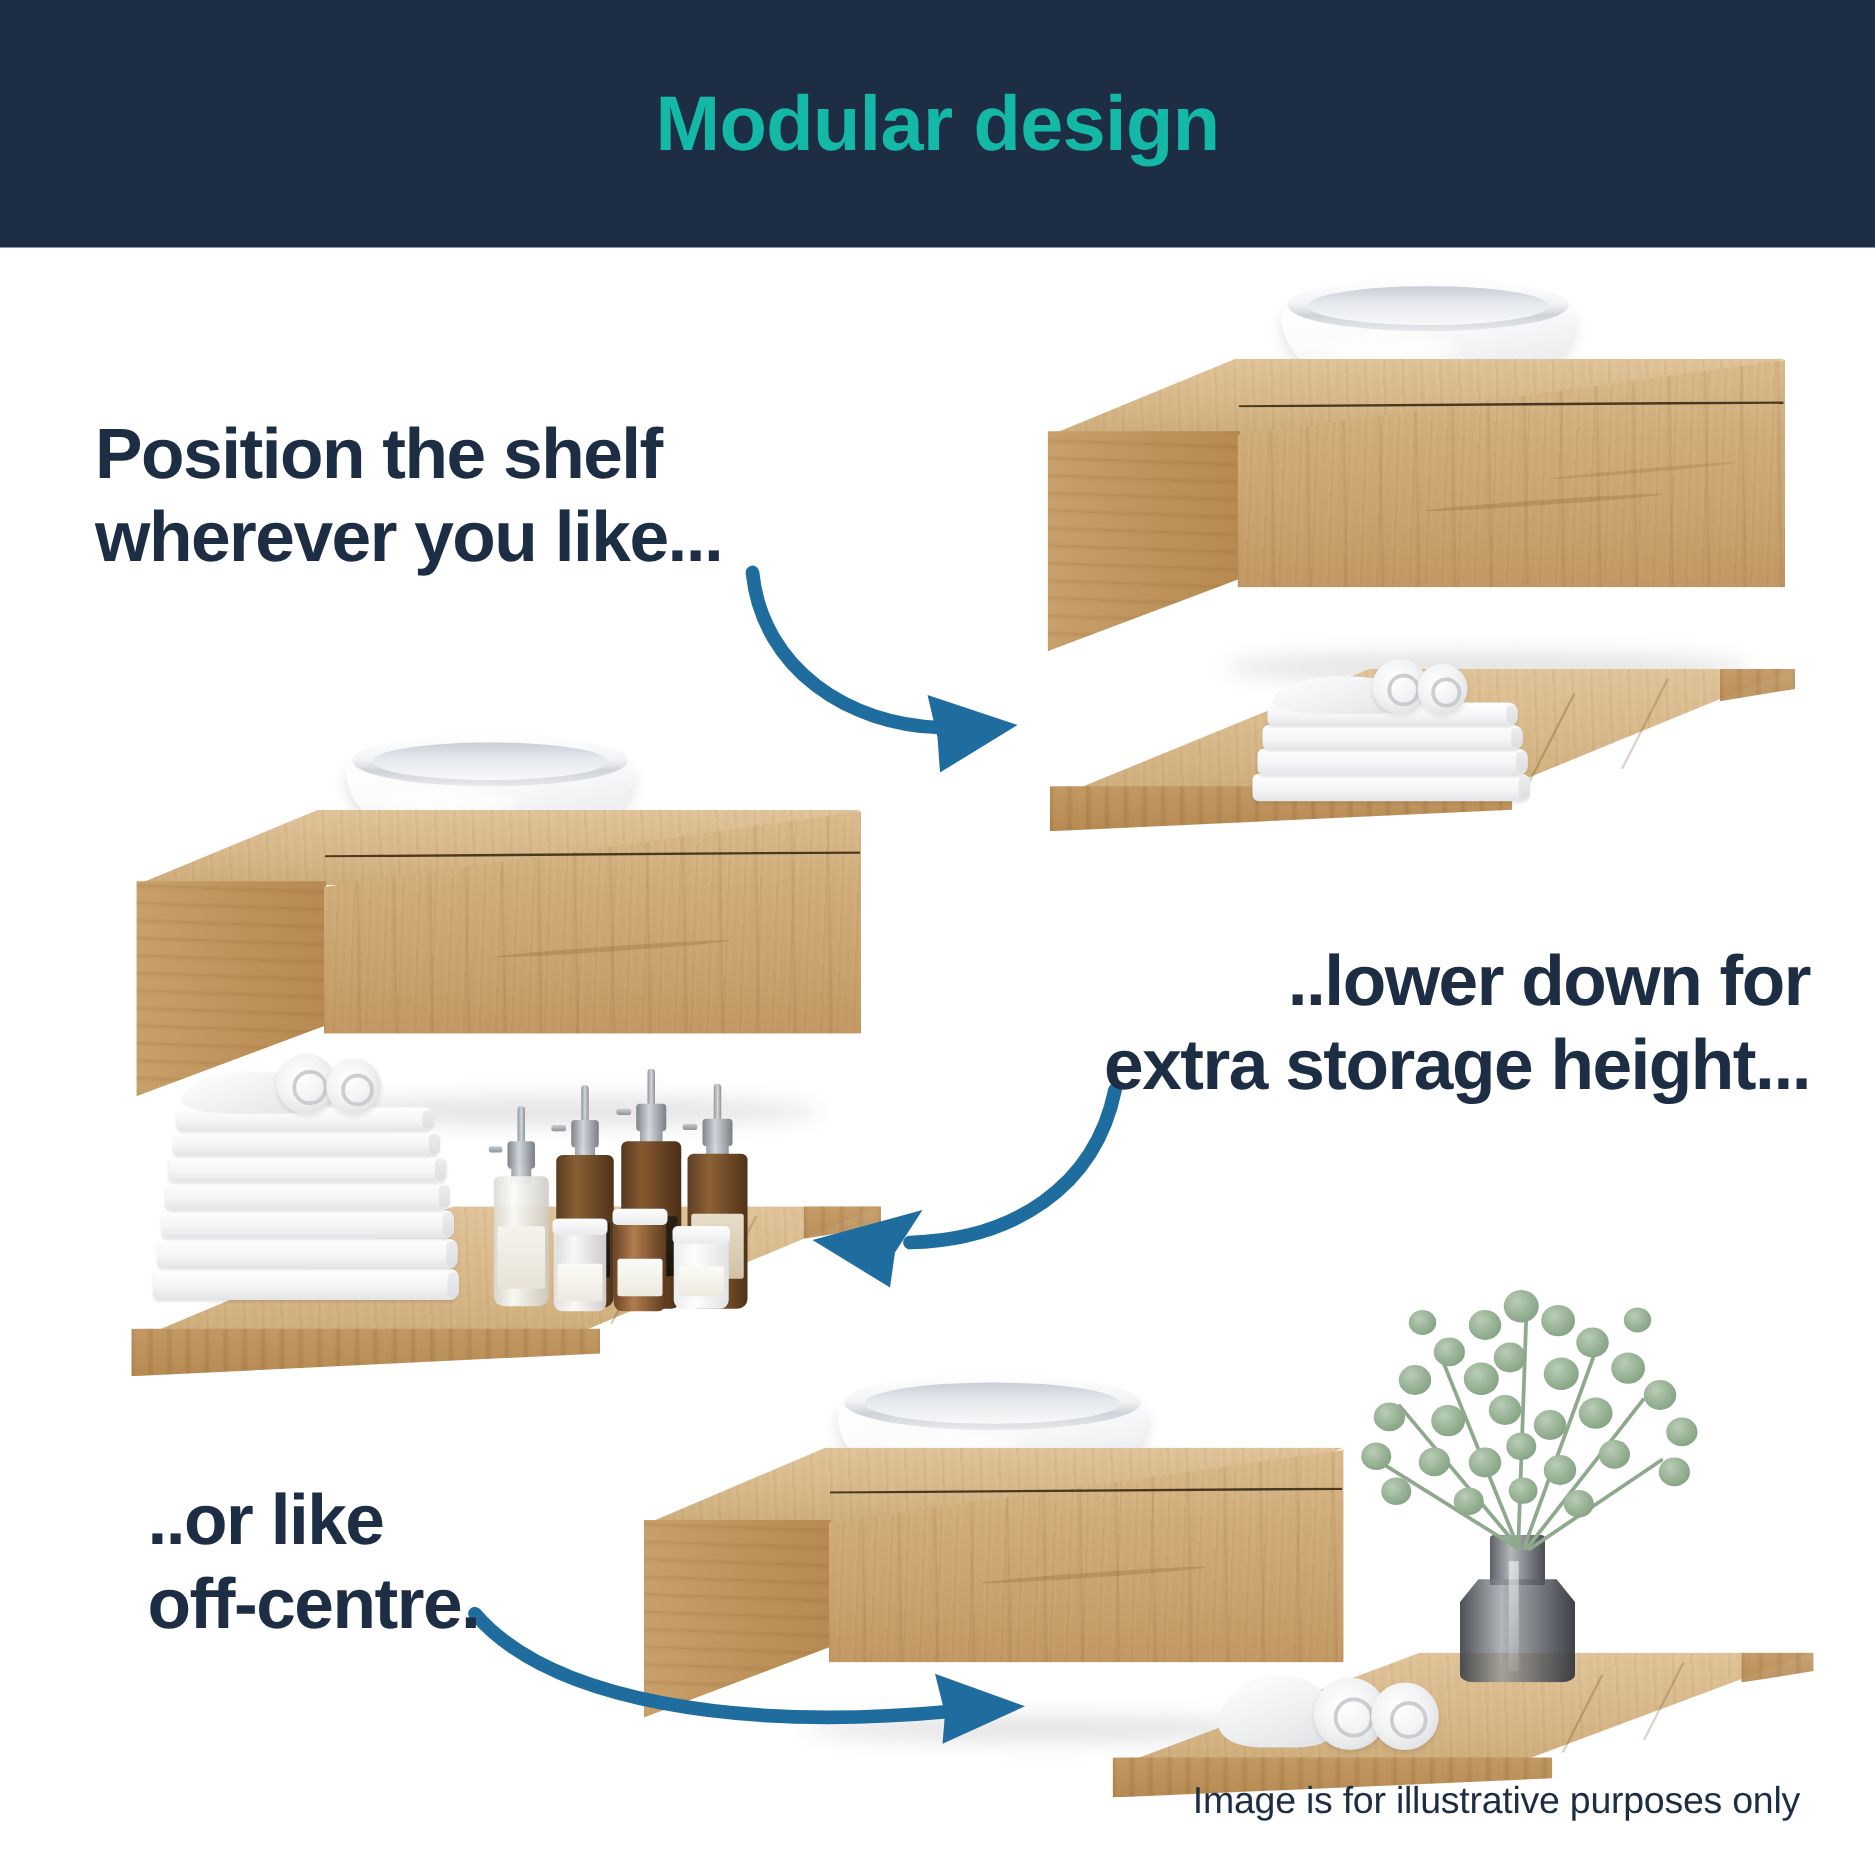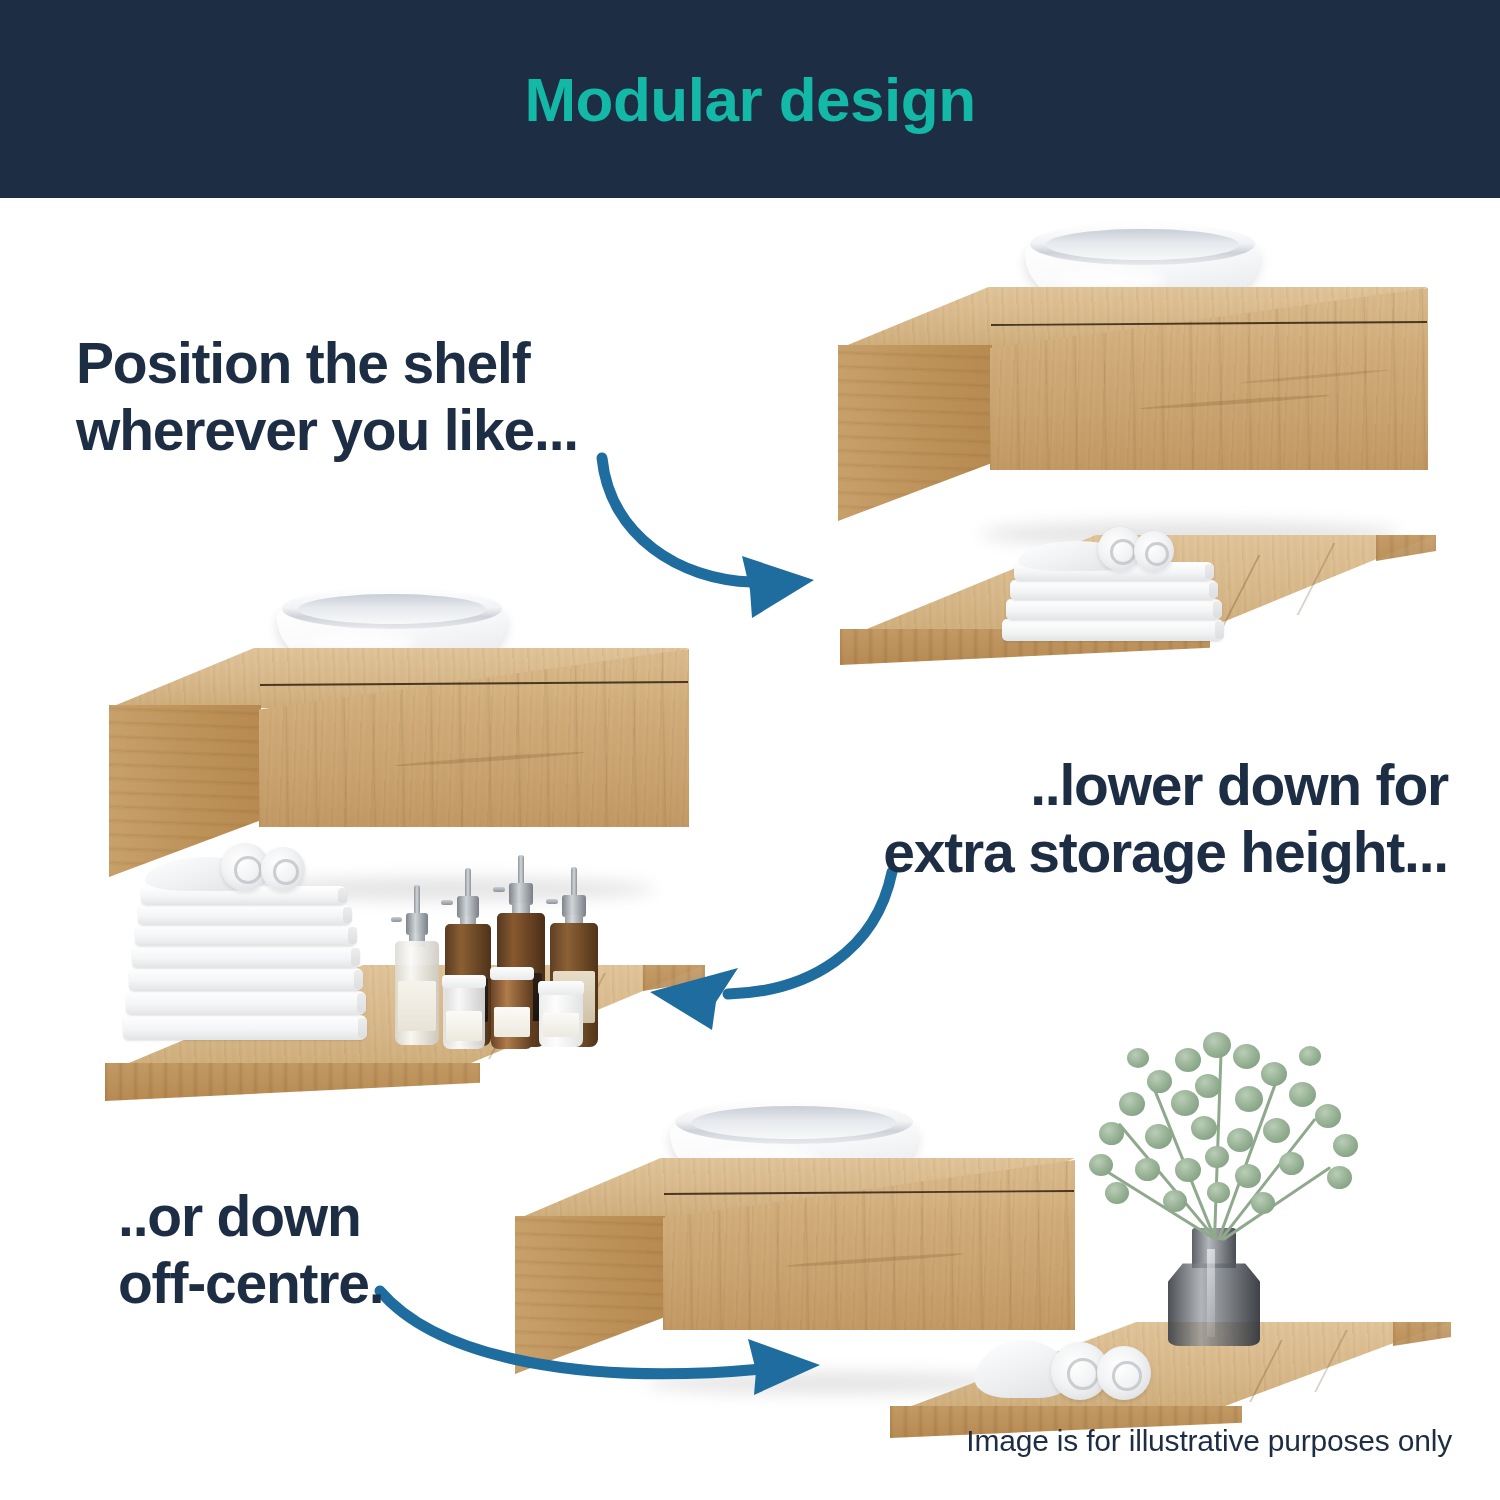--- a/index.html
+++ b/index.html
@@ -32,21 +32,21 @@
     line-height:67px;
     letter-spacing:-1.2px;
     white-space:pre-line;
     font-family:"Liberation Sans", sans-serif;
   }
   #callout-1{left:76px;top:330px;text-align:left;}
   #callout-2{right:52px;top:752px;text-align:right;}
   #callout-3{left:118px;top:1183px;text-align:left;}
 
   .footnote{
-    position:absolute;right:48px;top:1424px;
+    position:absolute;right:60px;top:1424px;
     color:#1d2d44;font-size:30px;font-weight:normal;letter-spacing:-0.2px;
     font-family:"Liberation Sans", sans-serif;
   }
 
   
   .arrow-svg{position:absolute;overflow:visible;pointer-events:none;}
   #arrow-1{left:600px;top:440px;}
   #arrow-2{left:620px;top:870px;}
   #arrow-3{left:350px;top:1265px;}
 
@@ -469,18 +469,18 @@
 
   <svg class="arrow-svg" id="arrow-3" width="530" height="130" viewBox="0 0 530 130">
     <path d="M 30 26 C 90 96, 240 120, 412 104" fill="none" stroke="#1f6d9e" stroke-width="11" stroke-linecap="round"></path>
     <path d="M 398 74 L 470 100 L 404 130 L 406 106 Z" fill="#1f6d9e"></path>
   </svg>
 
   <div class="callout" id="callout-1">Position the shelf
 wherever you like...</div>
   <div class="callout" id="callout-2">..lower down for
 extra storage height...</div>
-  <div class="callout" id="callout-3">..or down
+  <div class="callout" id="callout-3">..or like
 off-centre.</div>
 
   <div class="footnote">Image is for illustrative purposes only</div>
 
 </div>
 
 </body></html>

